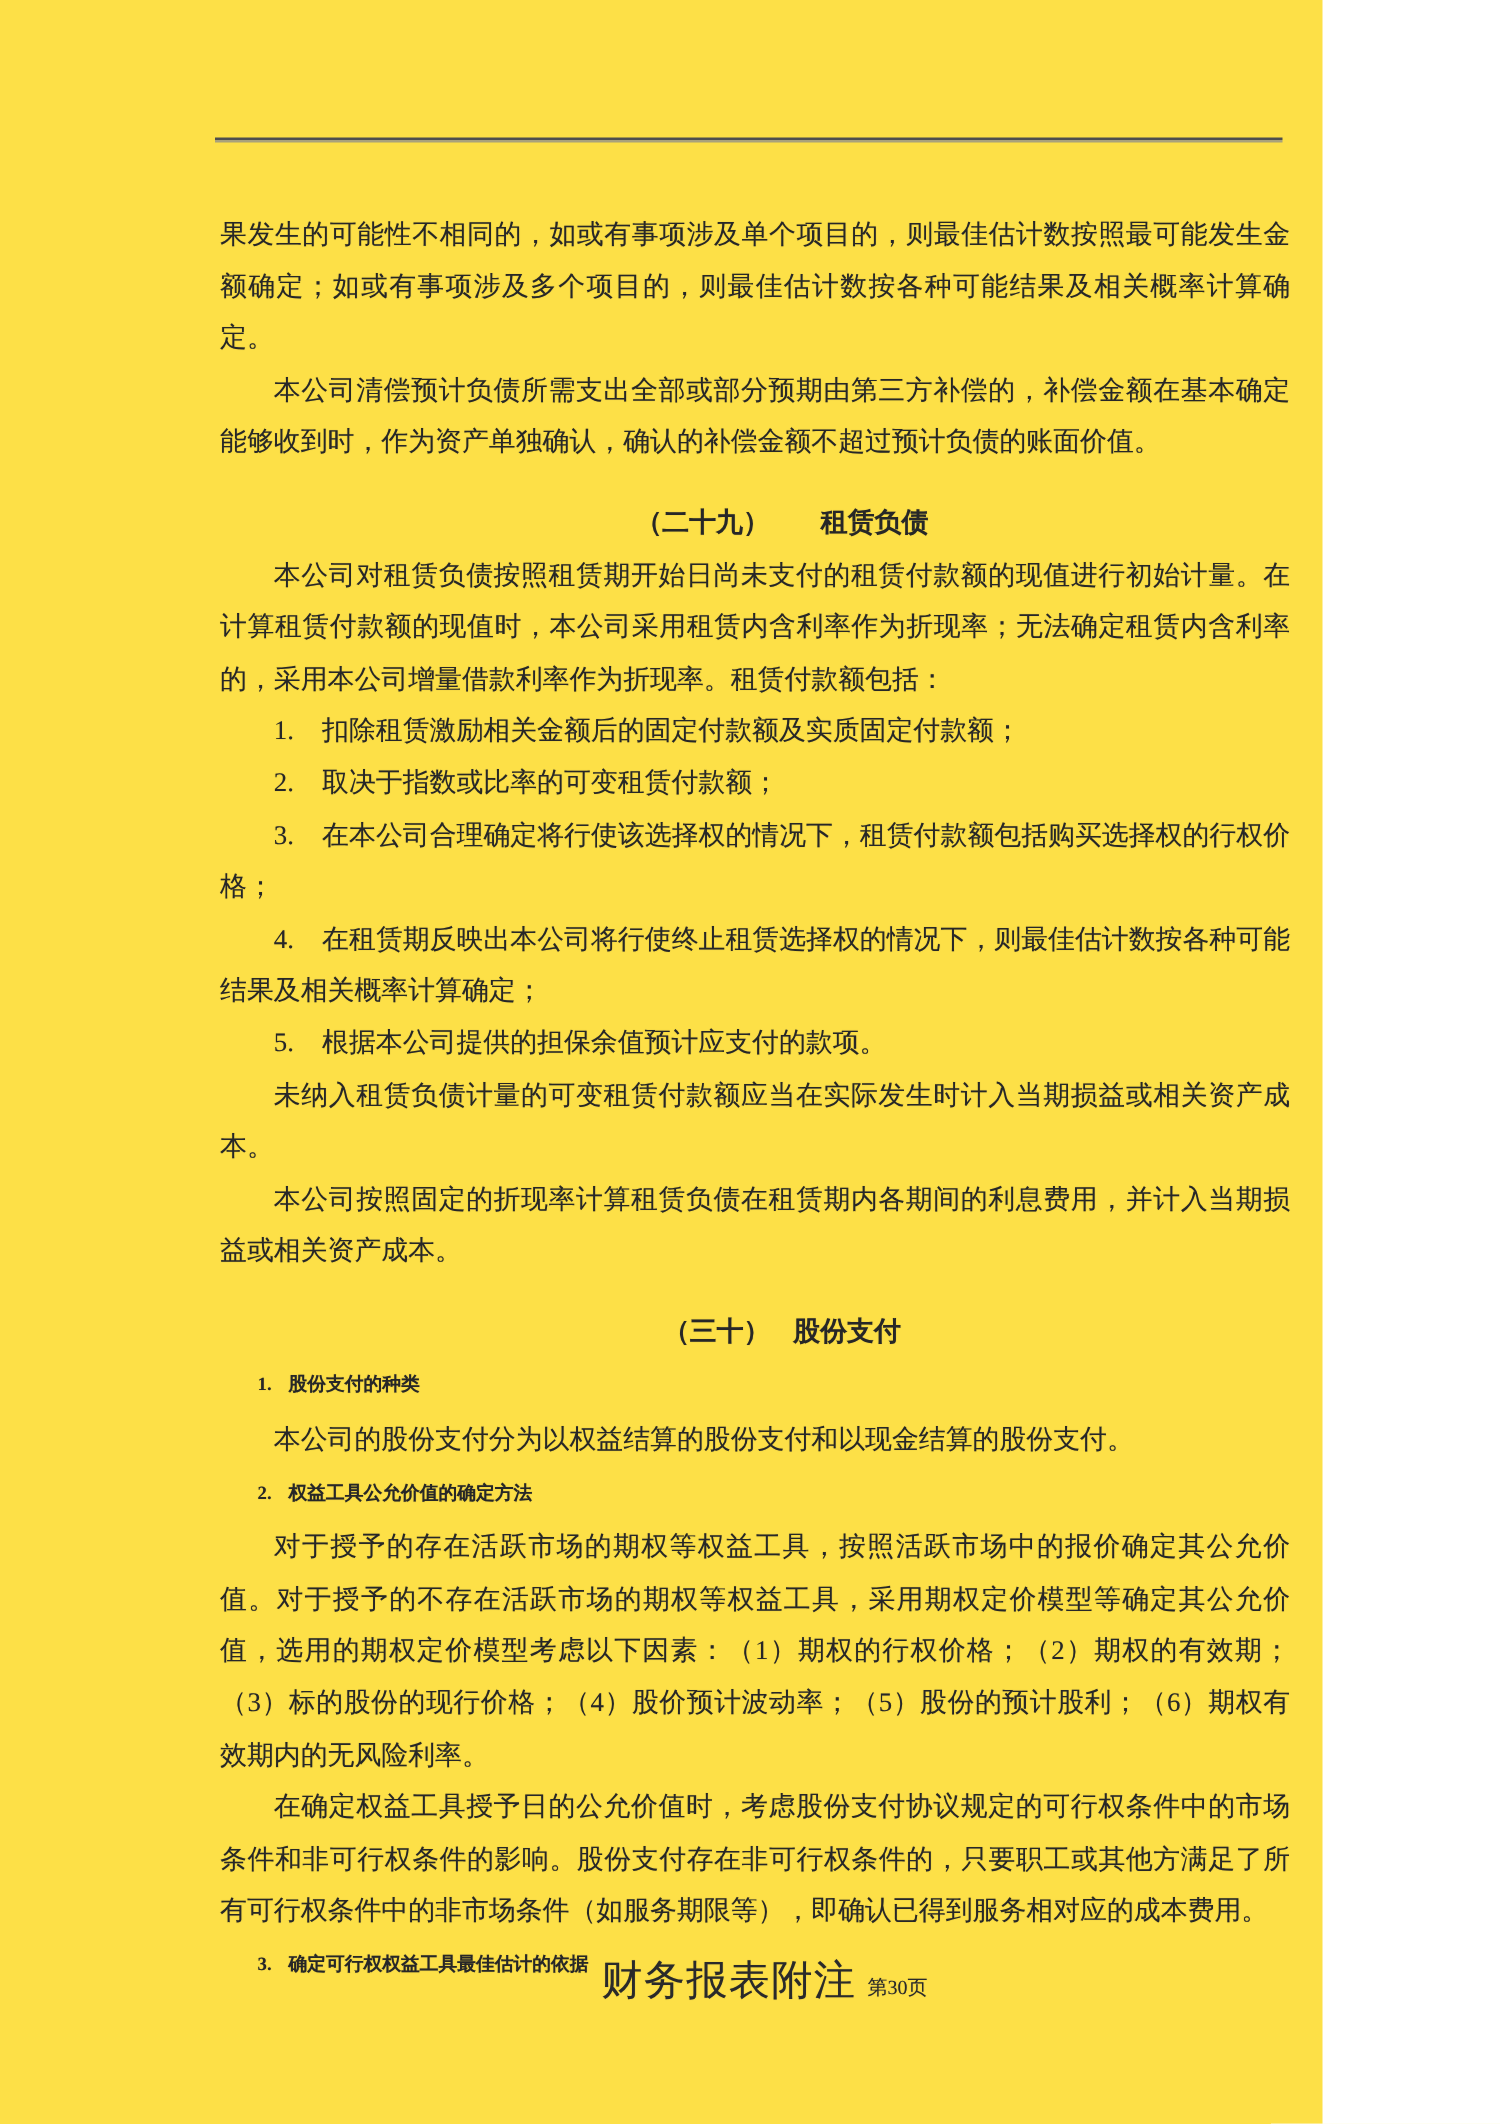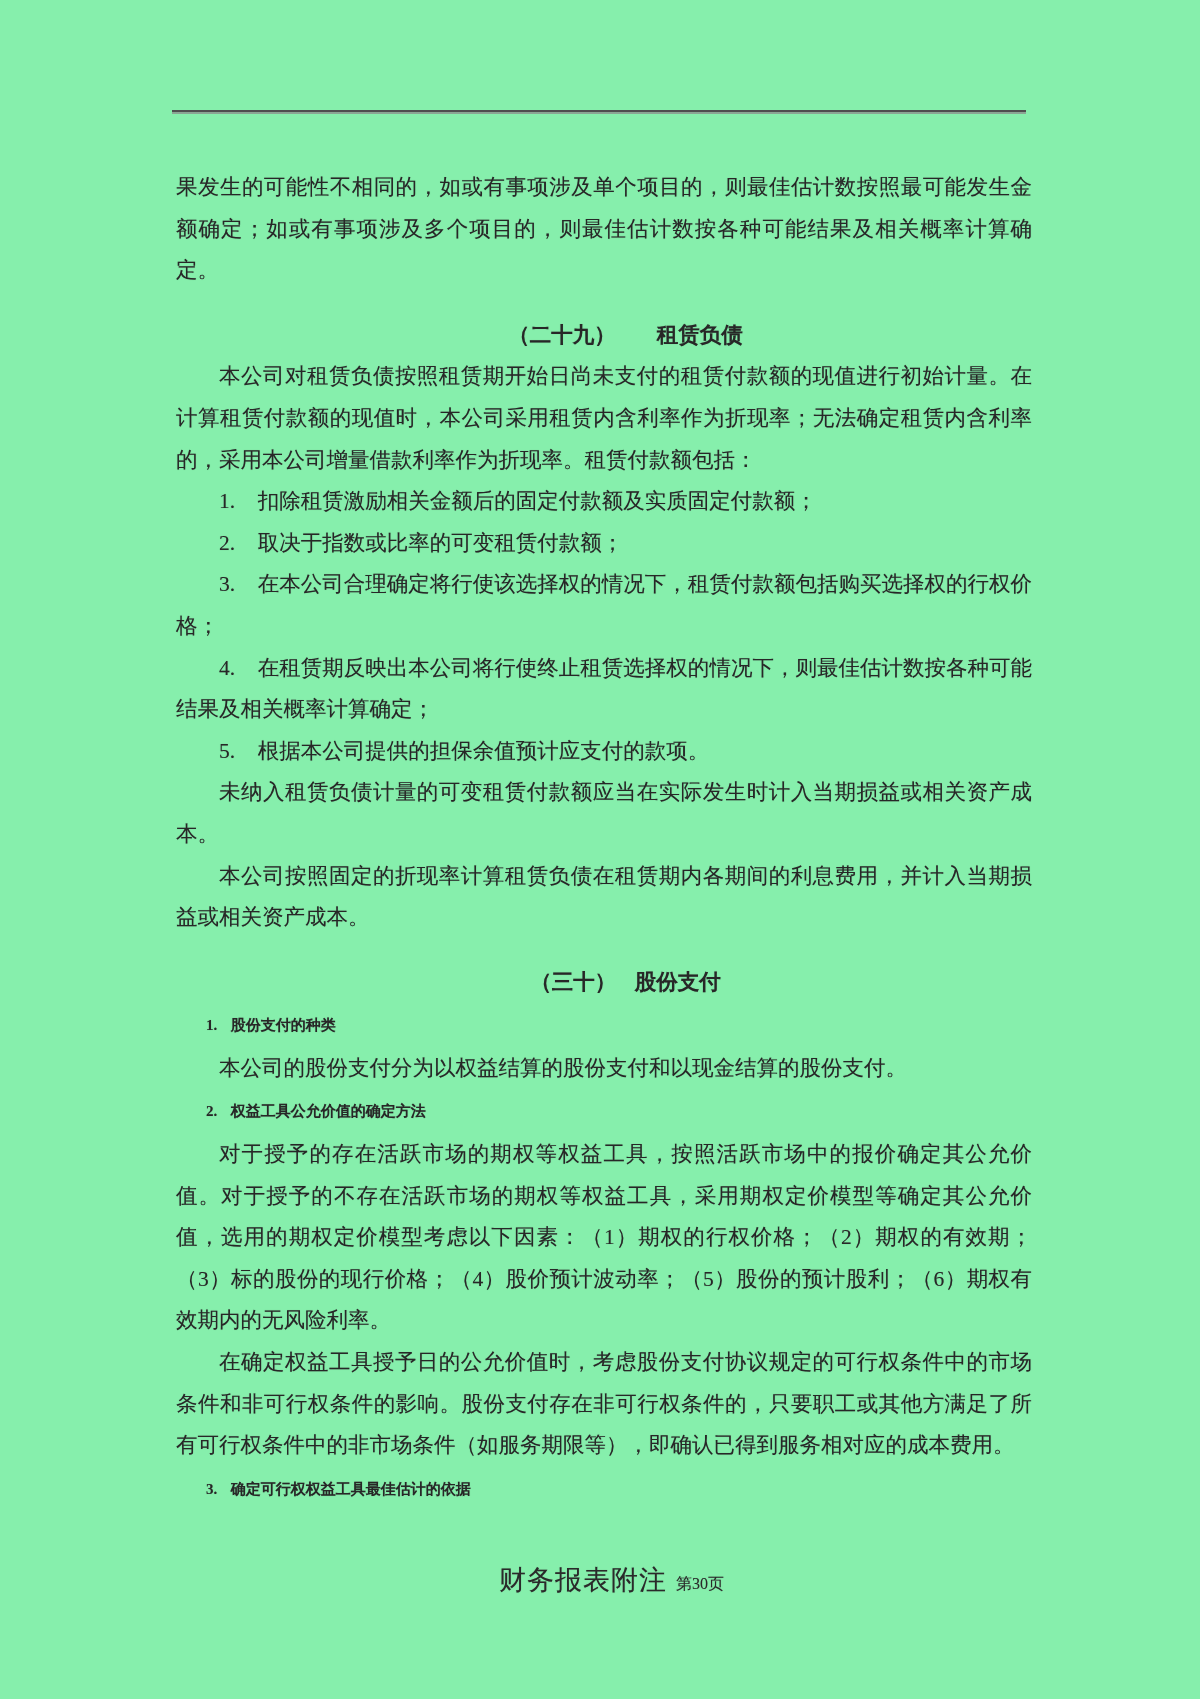--- a/index.html
+++ b/index.html
@@ -3,23 +3,23 @@
 <meta charset="utf-8">
 <title>财务报表附注 第30页</title>
 <style>
   html, body {
     margin: 0;
     padding: 0;
     background: #ffffff;
   }
   .page {
     position: relative;
-    width: 1200px;
+    width: 1058px;
     height: 1699px;
-    background: #86efac;
+    background: #fde047;
     overflow: hidden;
     font-family: "Liberation Serif", "DejaVu Serif", serif;
   }
   .header-rule {
     position: absolute;
     left: 172px;
     top: 110px;
     width: 854px;
     height: 2px;
     background: #4e4e4e;
@@ -70,40 +70,41 @@
     position: absolute;
     left: 176px;
     top: 1562px;
     width: 856px;
     text-align: center;
     color: #2a2a2a;
     text-shadow: 0 0 0.8px rgba(55,55,55,0.38);
     white-space: nowrap;
   }
   .footer-title {
-    font-size: 27px;
+    font-size: 33px;
     letter-spacing: 1px;
     margin-left: 15px;
   }
   .footer-page {
     font-size: 16px;
     margin-left: 9px;
   }
 </style>
 </head>
 <body>
 
 <div class="page">
 
   <div class="header-rule"></div>
 
   <div class="content">
 
     <p class="flush">果发生的可能性不相同的，如或有事项涉及单个项目的，则最佳估计数按照最可能发生金额确定；如或有事项涉及多个项目的，则最佳估计数按各种可能结果及相关概率计算确定。</p>
 
+    <p>本公司清偿预计负债所需支出全部或部分预期由第三方补偿的，补偿金额在基本确定能够收到时，作为资产单独确认，确认的补偿金额不超过预计负债的账面价值。</p>
 
     <h2 class="sec-heading sec-29">
       <span>（二十九）</span><span class="sec-title-wide">租赁负债</span>
     </h2>
 
     <p>本公司对租赁负债按照租赁期开始日尚未支付的租赁付款额的现值进行初始计量。在计算租赁付款额的现值时，本公司采用租赁内含利率作为折现率；无法确定租赁内含利率的，采用本公司增量借款利率作为折现率。租赁付款额包括：</p>
 
     <p>
       <span class="li-num">1.</span><span>扣除租赁激励相关金额后的固定付款额及实质固定付款额；</span>
     </p>

